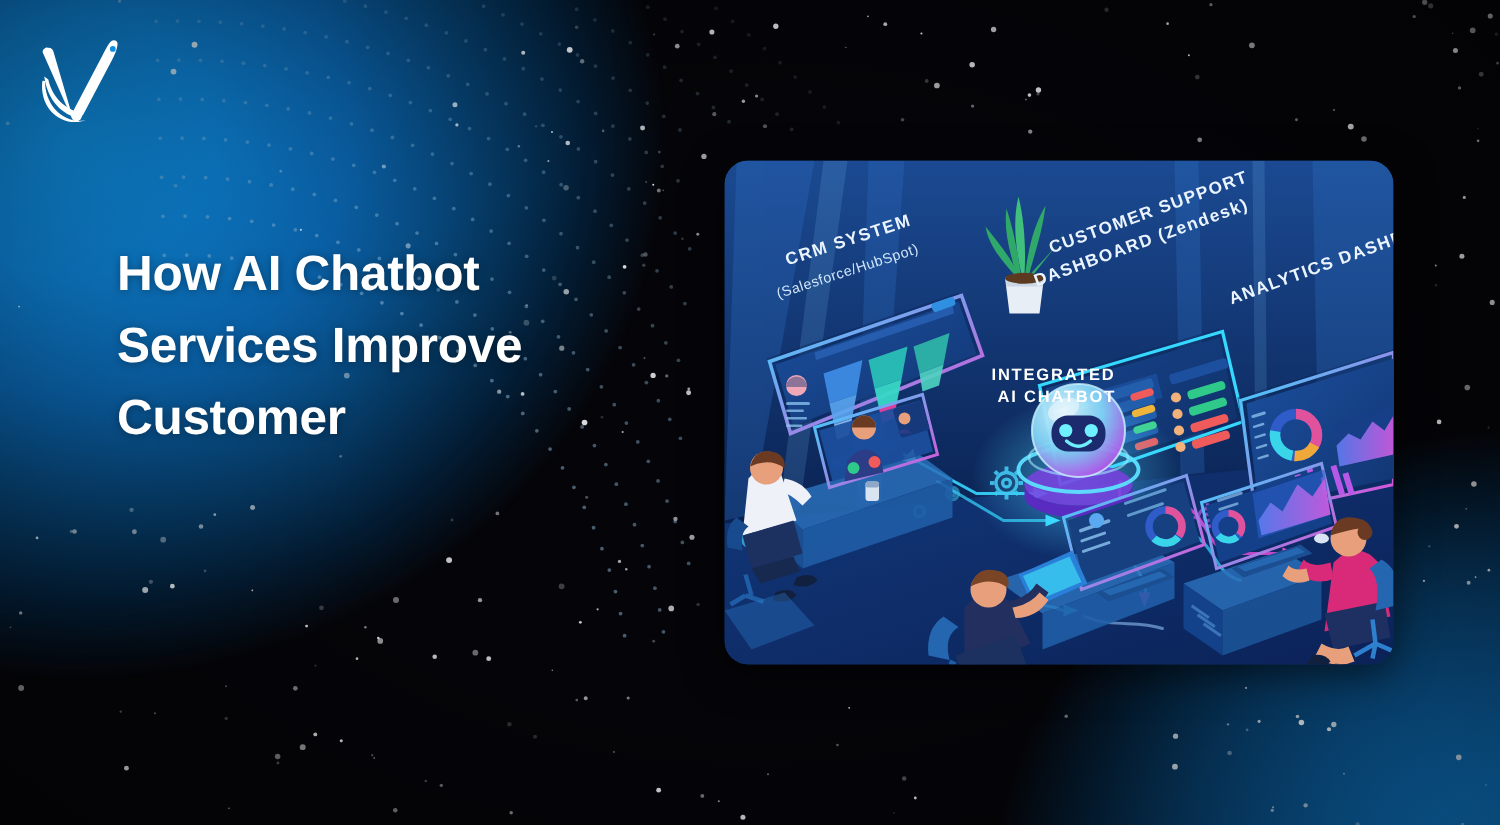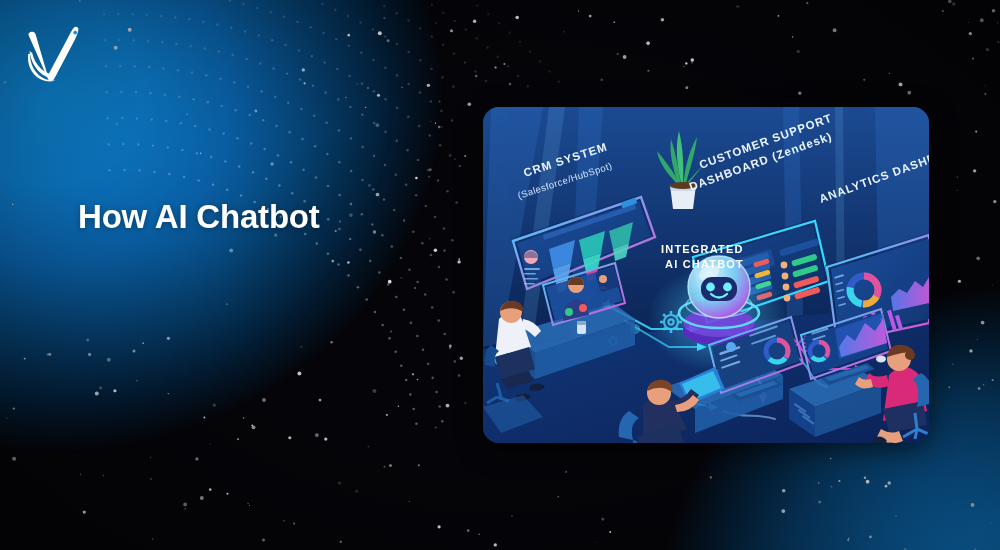--- a/index.html
+++ b/index.html
@@ -32,21 +32,21 @@
   
   .logo { position:absolute; left:22px; top:24px; width:72px; height:66px; }
 
   
   .headline {
     position:absolute; left:78px; top:158px; width:380px;
     color:#fff; font-size:33px; line-height:48px; font-weight:700;
     letter-spacing:-0.2px;
     text-shadow:0 1px 6px rgba(0,0,0,.35);
   }
-  .headline span { display:block;margin-top:35px; }
+  .headline span { display:block; }
 
   
   .illus {
     position:absolute; left:483px; top:107px; width:446px; height:336px;
     border-radius:16px; overflow:hidden;
     background:#0d2a5c;
     box-shadow:0 6px 26px rgba(0,0,0,.55);
   }
   .illus svg { display:block; width:100%; height:100%; }
 </style>
@@ -565,20 +565,22 @@
       <path d="M10 8 C9 7 6 9 6.5 11 L26 55 C27 57.5 31 57.5 32 55 L33.5 51 L25.5 51 L13.5 10 C13.1 8.6 11 7.2 10 8 Z"></path>
       <path d="M52.5 3.2 C54.3 2.2 56.6 3.4 56.4 5.5 C56.1 8.6 54.6 12.4 52.6 16.2 L33.6 52.2 C32.5 54.3 29.4 54.3 28.3 52.2 L27 49.6 L46.2 13.2 C48.2 9.4 50.6 4.3 52.5 3.2 Z"></path>
       <circle cx="53.2" cy="8.6" r="1.9" fill="#0f8de0"></circle>
       <path d="M8 30 C8 44 17 55 29 56.5 C31.5 56.8 33.5 56.5 35 56 C33 56.9 30.5 57.4 28 57.4 C15.5 57.4 6 47 6 33.5 C6 32.2 6.1 31 6.3 29.8 Z"></path>
       <path d="M7.5 27 C9.5 42.5 19.5 53.5 32 54.8 L33 51.2 C22 49.6 13 41.4 10.2 29 Z"></path>
     </g>
   </svg>
 
   <div class="headline">
     <span>How AI Chatbot</span>
+    <span>Services Improve</span>
+    <span>Customer</span>
   </div>
 
   <div class="illus">
     <svg viewBox="0 0 446 336">
       <defs>
         <linearGradient id="wall" x1="0" y1="0" x2="0" y2="1">
           <stop offset="0" stop-color="#1b4a92"></stop>
             <stop offset="1" stop-color="#0a2252"></stop>
         </linearGradient>
         <linearGradient id="floor" x1="0" y1="0" x2="1" y2="1">

